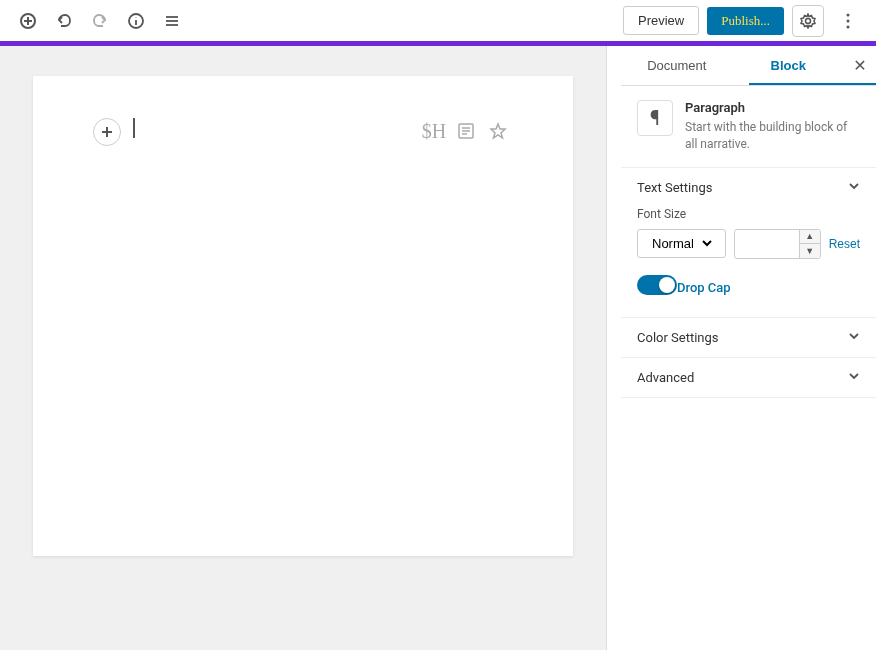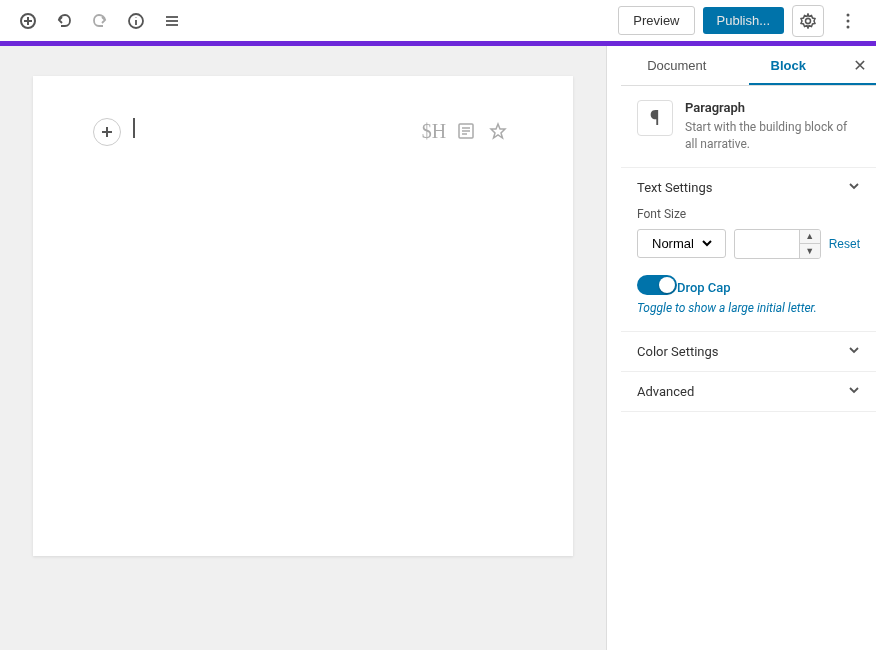--- a/index.html
+++ b/index.html
@@ -47,21 +47,22 @@
       cursor: pointer;
       color: #333;
     }
     .btn-publish {
       padding: 6px 14px;
       border: none;
       background: #0073aa;
       border-radius: 3px;
       font-size: 13px;
       cursor: pointer;
-      color: #e5e5e5;
+      color: #fde047;
+      font-family: Liberation Serif, serif;
     }
     .toolbar-gear {
       width: 32px;
       height: 32px;
       border: 1px solid #ccc;
       background: #fff;
       border-radius: 4px;
       cursor: pointer;
       display: flex;
       align-items: center;
@@ -532,21 +533,20 @@
           <button class="reset-btn">Reset</button>
         </div>
 
         <div style="margin-top: 16px;">
           <div class="drop-cap-row">
             <div class="toggle-switch">
               <div class="toggle-knob"></div>
             </div>
             <span class="drop-cap-label">Drop Cap</span>
           </div>
-          <div class="drop-cap-desc">Toggle to show a large initial letter.</div>
         </div>
       </div>
     </div>
 
     <div class="panel-section">
       <div class="panel-section-header">
         <h4>Color Settings</h4>
         <span class="chevron-icon">
           <svg width="12" height="12" viewBox="0 0 12 12" fill="none" stroke="#555" stroke-width="1.8">
             <polyline points="2,4 6,8 10,4"></polyline>

